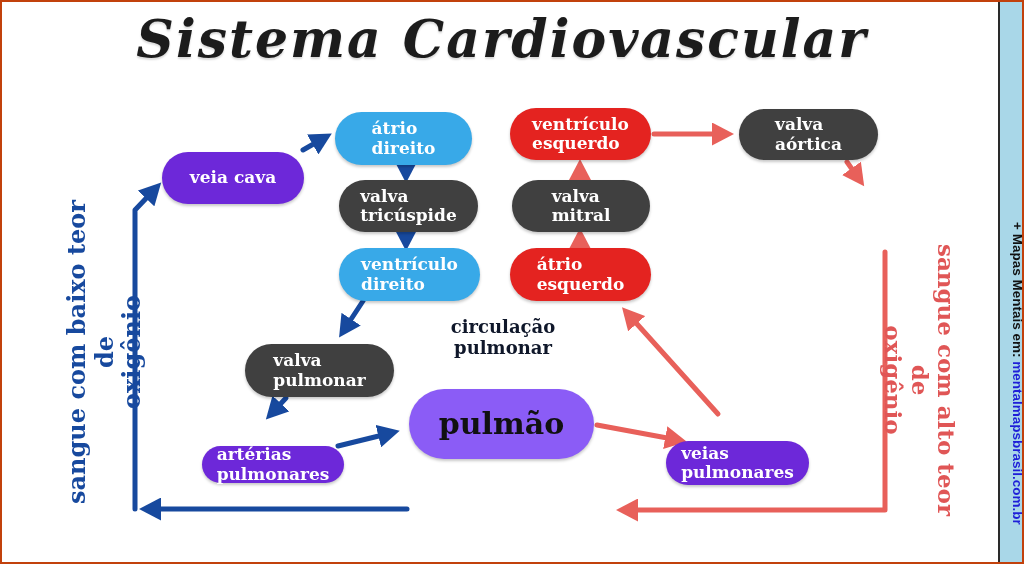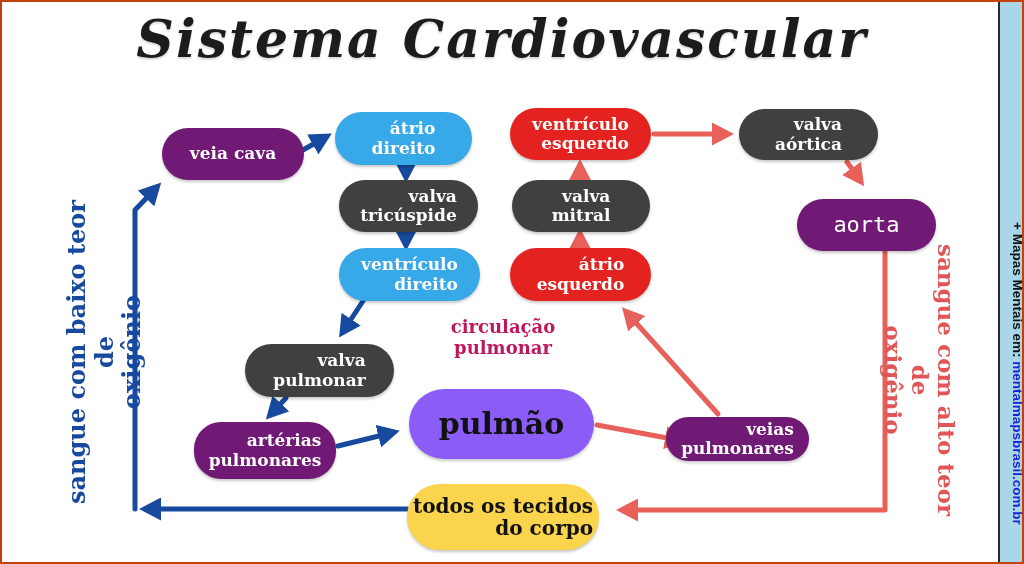--- a/index.html
+++ b/index.html
@@ -12,48 +12,48 @@
   #title{
     position:absolute;left:0;top:6px;width:1000px;text-align:center;
     font-size:52px;font-style:italic;font-weight:bold;color:#1c1c1c;
     letter-spacing:2px;text-shadow:0 2px 2px rgba(0,0,0,0.15);
   }
   
   #arrows{position:absolute;left:0;top:0;width:1024px;height:564px;}
   
   .pill{
     position:absolute;border-radius:27px;display:flex;align-items:center;justify-content:center;
-    text-align:right;white-space:pre-line;font-weight:bold;font-size:17px;line-height:1.12;
+    text-align:left;white-space:pre-line;font-weight:bold;font-size:17px;line-height:1.12;
     color:#ffffff;box-shadow:0 2px 3px rgba(0,0,0,0.22);
   }
-  .green{background:#701a75;}
+  .green{background:#6d28d9;margin-top:24px;}
   .blue{background:#38a9e8;}
   .dark{background:#404040;}
   .red{background:#e42320;}
   .purple{background:#8b5cf6;}
   .yellow{background:#f9d44c;}
   .n-veia-cava{left:160px;top:126px;width:142px;height:52px;}
   .n-atrio-direito{left:333px;top:110px;width:137px;height:53px;}
   .n-valva-tricuspide{left:337px;top:178px;width:139px;height:52px;}
   .n-ventriculo-direito{left:337px;top:246px;width:141px;height:53px;}
   .n-ventriculo-esquerdo{left:508px;top:106px;width:141px;height:52px;}
   .n-valva-mitral{left:510px;top:178px;width:138px;height:52px;}
   .n-atrio-esquerdo{left:508px;top:246px;width:141px;height:53px;}
   .n-valva-aortica{left:737px;top:107px;width:139px;height:51px;}
   .n-aorta{left:795px;top:197px;width:139px;height:52px;
     font-family:"DejaVu Sans Mono","Liberation Mono",monospace;font-weight:normal;font-size:22px;}
   .n-valva-pulmonar{left:243px;top:342px;width:149px;height:53px;}
-  .n-arterias-pulmonares{left:192px;top:420px;width:142px;height:57px;}
+  .n-arterias-pulmonares{left:200px;top:420px;width:142px;height:37px;}
   .n-pulmao{left:407px;top:387px;width:185px;height:70px;border-radius:35px;
     color:#111111;font-size:30px;}
   .n-veias-pulmonares{left:664px;top:415px;width:143px;height:44px;}
   .n-tecidos{left:405px;top:482px;width:192px;height:66px;border-radius:33px;
     color:#111111;font-size:20px;}
   
-  .flabel{position:absolute;color:#be185d;font-weight:bold;text-align:center;white-space:pre-line;}
+  .flabel{position:absolute;color:#0f172a;font-weight:bold;text-align:center;white-space:pre-line;}
   #lbl-circ-pulmonar{left:437px;top:315px;width:128px;font-size:18px;line-height:1.15;}
   #lbl-circ-sistemica{left:178px;top:526px;width:228px;font-size:19px;}
   
   .vtext{position:absolute;font-weight:bold;text-align:center;white-space:pre-line;line-height:1.15;}
   #left-vtext{
     left:-71px;top:322px;width:320px;height:56px;color:#17499e;font-size:24px;
     transform:rotate(-90deg);
   }
   #right-vtext{
     left:781px;top:352px;width:300px;height:52px;color:#e05656;font-size:23px;
@@ -116,30 +116,27 @@
   <div class="pill blue n-ventriculo-direito">ventrículo
 direito</div>
   <div class="pill red n-ventriculo-esquerdo">ventrículo
 esquerdo</div>
   <div class="pill dark n-valva-mitral">valva
 mitral</div>
   <div class="pill red n-atrio-esquerdo">átrio
 esquerdo</div>
   <div class="pill dark n-valva-aortica">valva
 aórtica</div>
-  <div class="pill green n-aorta">aorta</div>
   <div class="pill dark n-valva-pulmonar">valva
 pulmonar</div>
   <div class="pill green n-arterias-pulmonares">artérias
 pulmonares</div>
   <div class="pill purple n-pulmao">pulmão</div>
   <div class="pill green n-veias-pulmonares">veias
 pulmonares</div>
-  <div class="pill yellow n-tecidos">todos os tecidos
-do corpo</div>
 
   <div class="flabel" id="lbl-circ-pulmonar">circulação
 pulmonar</div>
 
   <div class="vtext" id="left-vtext">sangue com baixo teor de
 oxigênio</div>
   <div class="vtext" id="right-vtext">sangue com alto teor de
 oxigênio</div>
 
   <div id="sidebar"></div>

